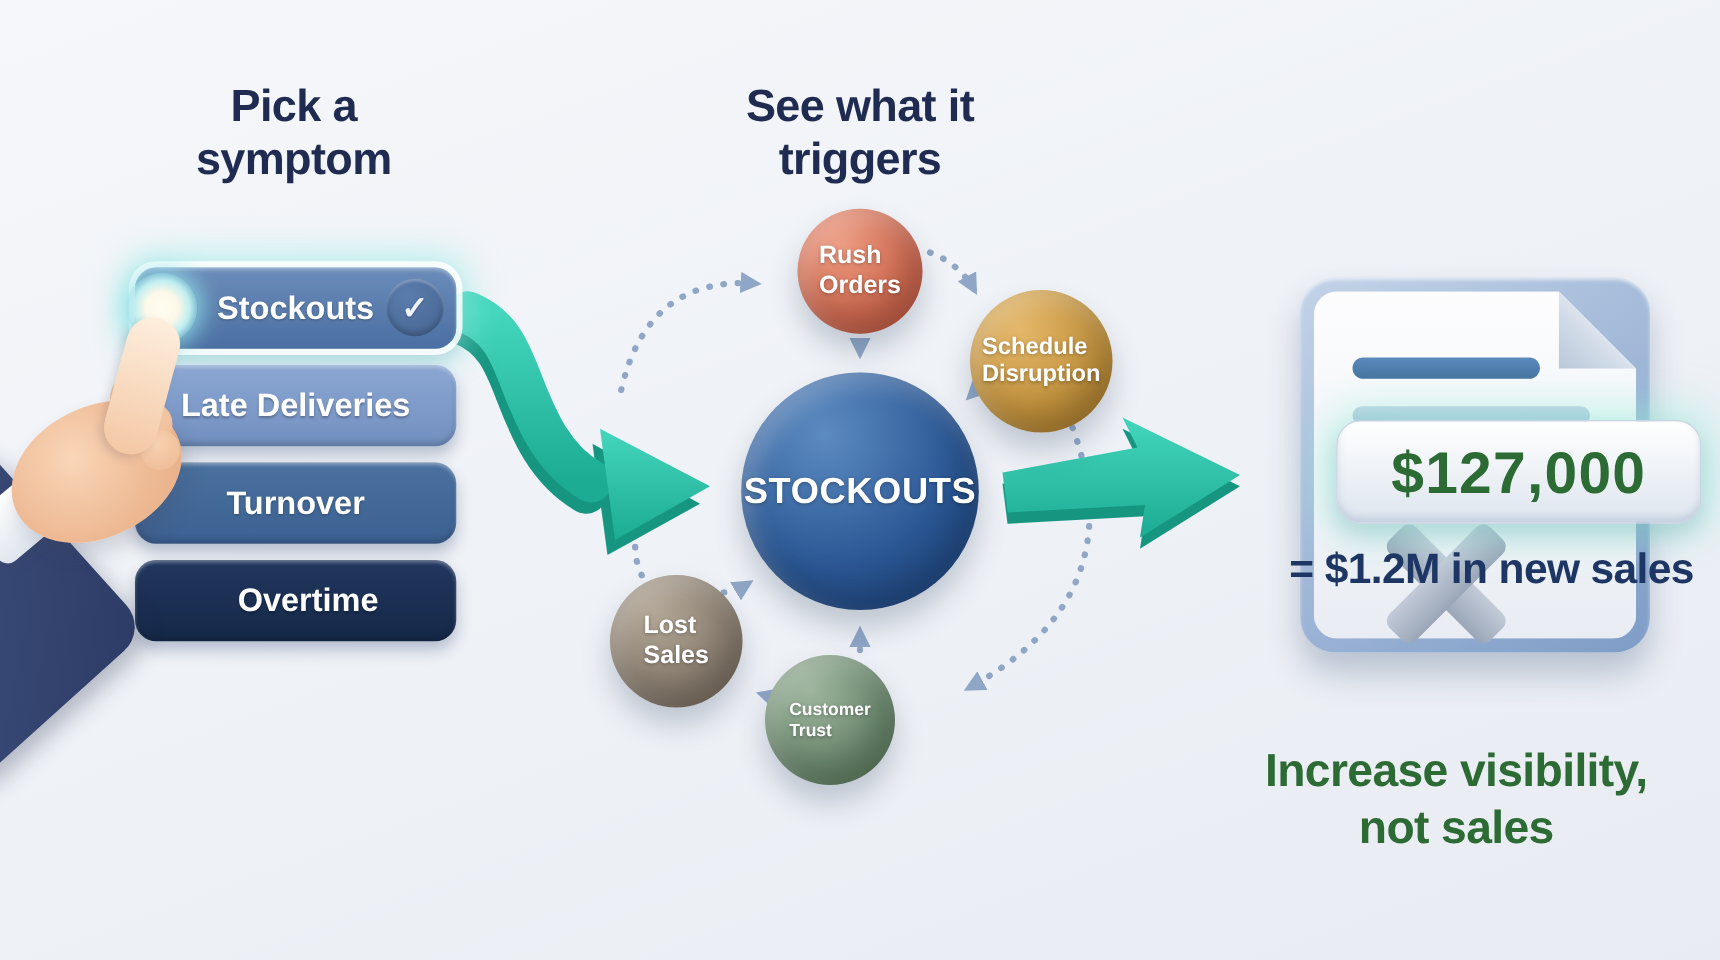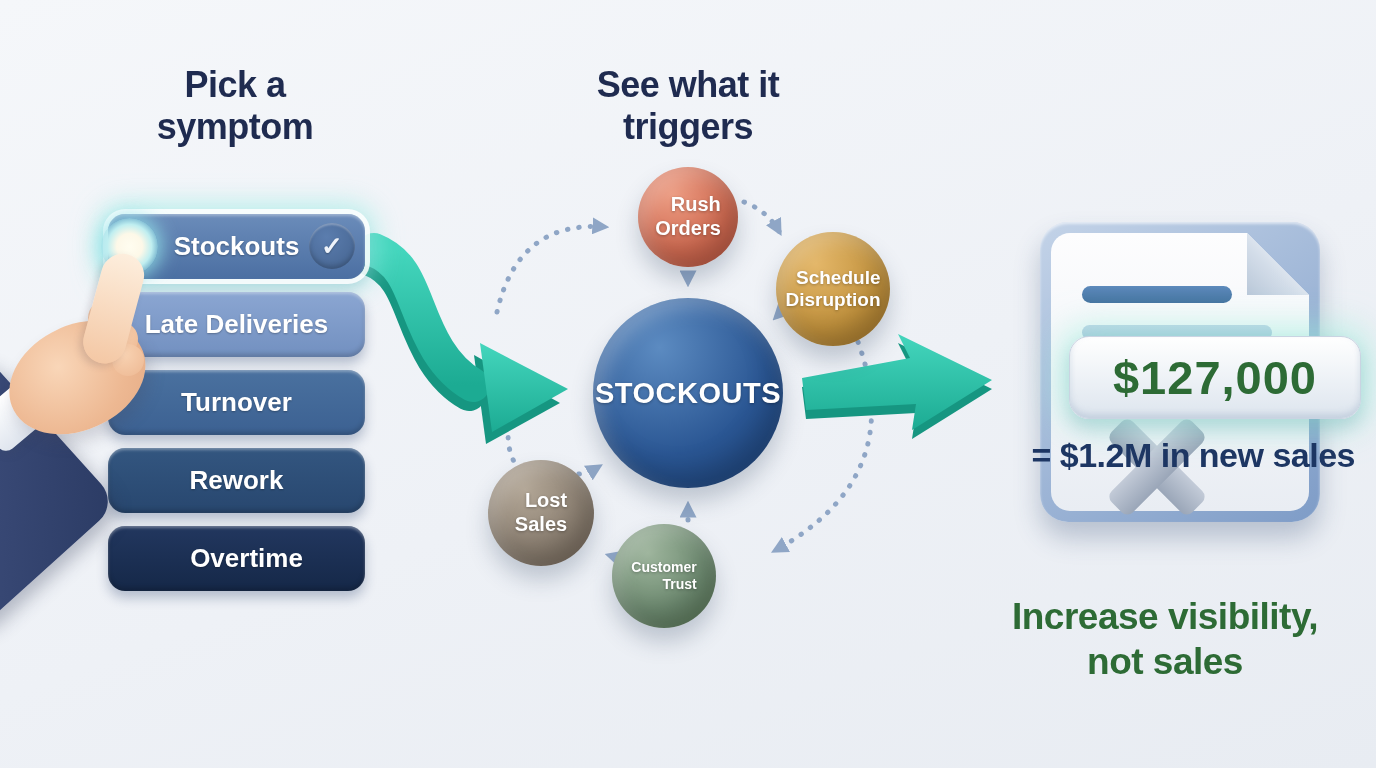--- a/index.html
+++ b/index.html
@@ -78,21 +78,21 @@
   .finger {
     position:absolute; left:80px; top:251px; width:43px; height:112px;
     background:linear-gradient(to bottom,#fdeedd,#f4c8a5); border-radius:22px;
     transform:rotate(15deg); transform-origin:50% 92%;
     box-shadow:-3px 4px 7px rgba(90,80,90,.18);
   }
 
   
   .sphere {
     position:absolute; border-radius:50%;
-    display:flex; align-items:center; justify-content:center; text-align:right;
+    display:flex; align-items:center; justify-content:center; text-align:left;
     color:#fff; font-weight:700; line-height:1.18;
     text-shadow:0 1px 3px rgba(0,0,0,.3);
     box-shadow:0 14px 22px rgba(50,70,100,.25), inset -10px -16px 26px rgba(0,0,0,.18), inset 8px 10px 18px rgba(255,255,255,.25);
   }
   .s-rush  { left:638px; top:167px; width:100px; height:100px; font-size:20px;
              background:radial-gradient(circle at 35% 28%, #ec9b81, #cf6a51 58%, #b04e3a); }
   .s-sched { left:776px; top:232px; width:114px; height:114px; font-size:19px;
              background:radial-gradient(circle at 35% 28%, #e4b769, #c2923d 58%, #9a6f26); }
   .s-hub   { left:593px; top:298px; width:190px; height:190px; font-size:29px; letter-spacing:.5px;
              background:radial-gradient(circle at 35% 26%, #5c8bc1, #2a5693 58%, #1a3f76); }
@@ -202,23 +202,20 @@
       <span class="touch-glow"></span>
       <span>Stockouts</span>
       <span class="check-badge">✓</span>
     </div>
     <div class="symptom-btn btn-1">
       <span>Late Deliveries</span>
     </div>
     <div class="symptom-btn btn-2">
       <span>Turnover</span>
     </div>
-    <div class="symptom-btn btn-3">
-      <span>Rework</span>
-    </div>
     <div class="symptom-btn btn-4">
       <span>Overtime</span>
     </div>
   </div>
 
   <div class="hand">
     <div class="sleeve"></div>
     <div class="cuff"></div>
     <div class="fist"></div>
     <div class="knuckle k1"></div>

